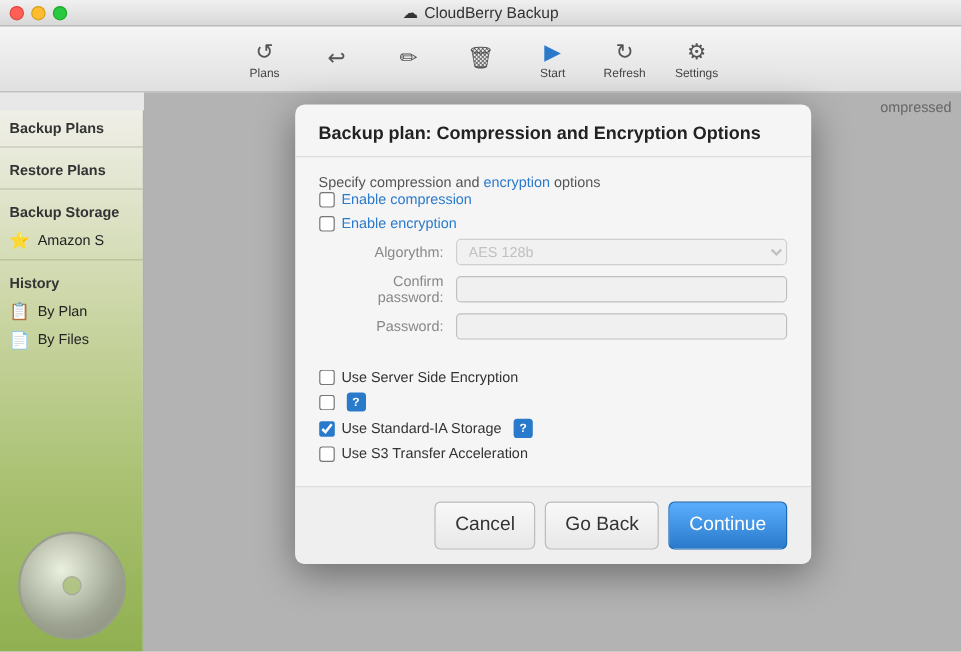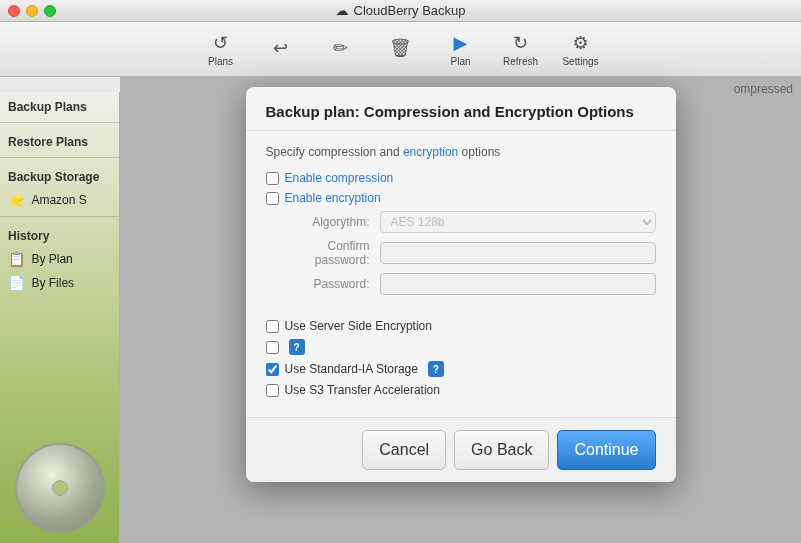--- a/index.html
+++ b/index.html
@@ -186,21 +186,20 @@
       font-size: 15px;
       font-weight: 600;
       color: #222;
     }
     .dialog-body {
       padding: 14px 20px;
     }
     .dialog-subtitle {
       font-size: 12px;
       color: #555;
-      margin-bottom: 12px;
     }
     .dialog-subtitle span {
       color: #2a7acc;
     }
 
     
     .checkbox-row {
       display: flex;
       align-items: center;
       gap: 6px;
@@ -333,21 +332,21 @@
   <button class="toolbar-btn">
     <span class="tb-icon">✏</span>
     <span class="tb-label"></span>
   </button>
   <button class="toolbar-btn">
     <span class="tb-icon">🗑</span>
     <span class="tb-label"></span>
   </button>
   <button class="toolbar-btn">
     <span class="tb-icon" style="color:#2a7acc;">▶</span>
-    <span class="tb-label">Plan</span>
+    <span class="tb-label">Start</span>
   </button>
   <button class="toolbar-btn">
     <span class="tb-icon">↻</span>
     <span class="tb-label">Refresh</span>
   </button>
   <button class="toolbar-btn">
     <span class="tb-icon">⚙</span>
     <span class="tb-label">Settings</span>
   </button>
 </div>

